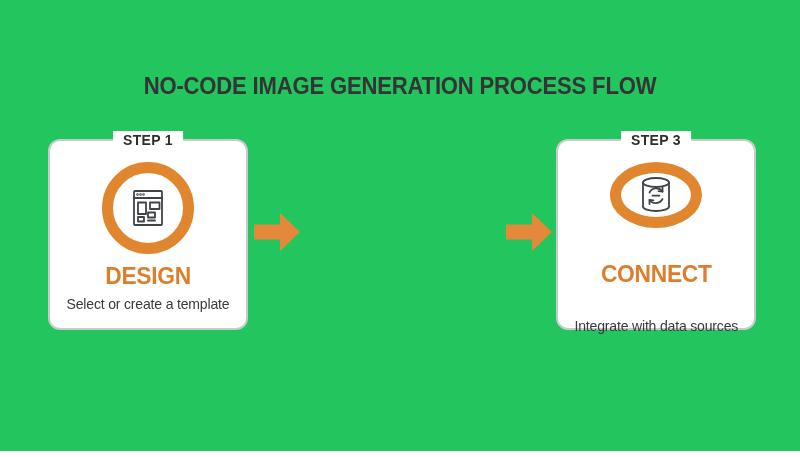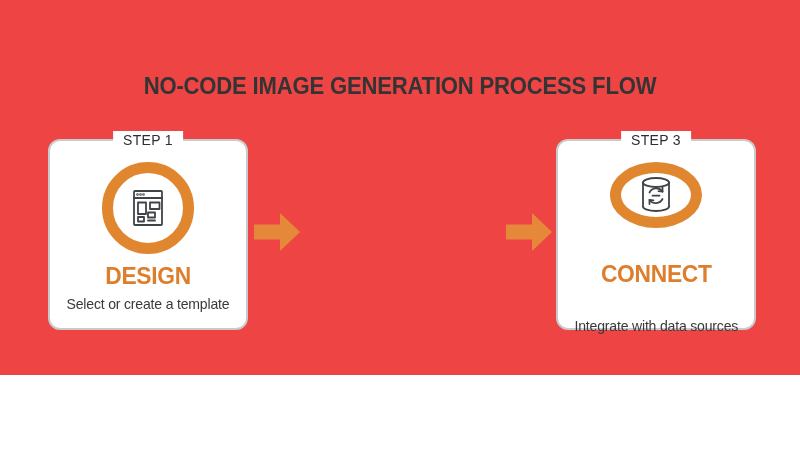--- a/index.html
+++ b/index.html
@@ -3,22 +3,22 @@
 <meta charset="utf-8">
 <style>
   html,body{margin:0;padding:0;}
   body{
     font-family:"Liberation Sans", sans-serif;
     background:#ffffff;
   }
   .canvas{
     position:relative;
     width:800px;
-    height:375px;
-    background:#ef4444;
+    height:451px;
+    background:#22c55e;
     overflow:hidden;
   }
   .title{
     position:absolute;
     top:73px;
     left:0;
     width:100%;
     text-align:center;
     font-size:23px;
     font-weight:bold;
@@ -50,21 +50,21 @@
   .card.c2{left:302px;}
   .card.c3{left:556px;gap:24px;}
   .step-label{
     position:absolute;
     top:-10px;
     left:50%;
     transform:translateX(-50%);
     background:#ffffff;
     padding:0 10px;
     font-size:14px;
-    font-weight:normal;
+    font-weight:bold;
     letter-spacing:0.3px;
     color:#2e2e2e;
     white-space:nowrap;
     line-height:18px;
   }
   .ring{
     margin-top:21px;
     width:92px;
     height:92px;
     box-sizing:border-box;

